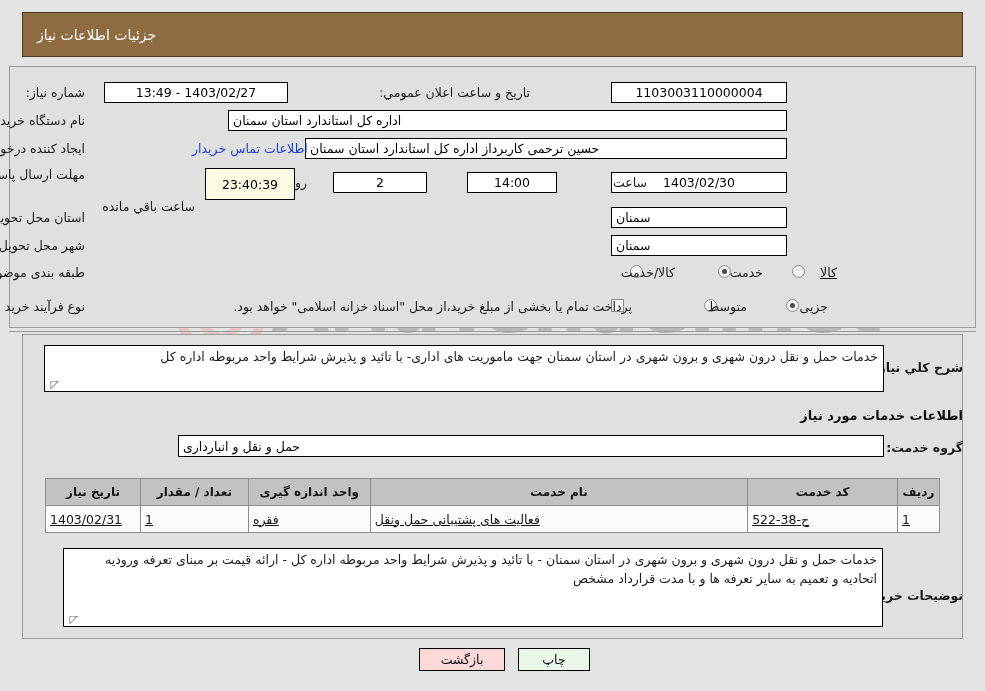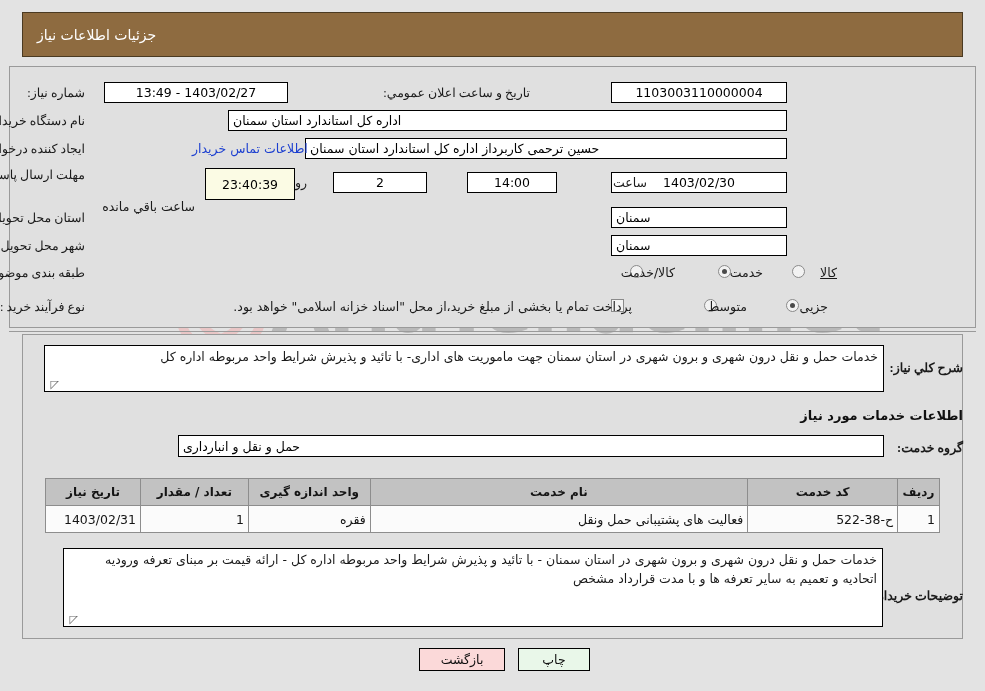--- a/index.html
+++ b/index.html
@@ -74,21 +74,20 @@
 
   
   .lbl {
     position: absolute;
     font-size: 12.5px;
     color: #1a1a1a;
     text-align: right;
     white-space: nowrap;
     z-index: 12;
     line-height: 1.35;
-    font-family: Liberation Serif, serif;
   }
   .lbl-b { font-weight: bold; }
   .fld {
     position: absolute;
     background: #ffffff;
     border: 1px solid #000000;
     font-size: 12.5px;
     color: #000000;
     padding: 1px 4px;
     display: flex;
@@ -194,22 +193,23 @@
     padding: 2px 4px;
     text-align: center;
     font-size: 12px;
   }
   #svc-table td {
     background: #fbfbfb;
     border: 1px solid #8d8d8d;
     color: #151515;
     height: 27px;
     padding: 2px 4px;
-    text-align: right;
-    font-size: 12.5px;
+    text-align: left;
+    font-size: 12.5px;
+    text-decoration: underline;
   }
 
   
   .btn {
     position: absolute;
     border: 1px solid #000000;
     font-size: 12.5px;
     color: #101010;
     display: flex;
     align-items: center;

